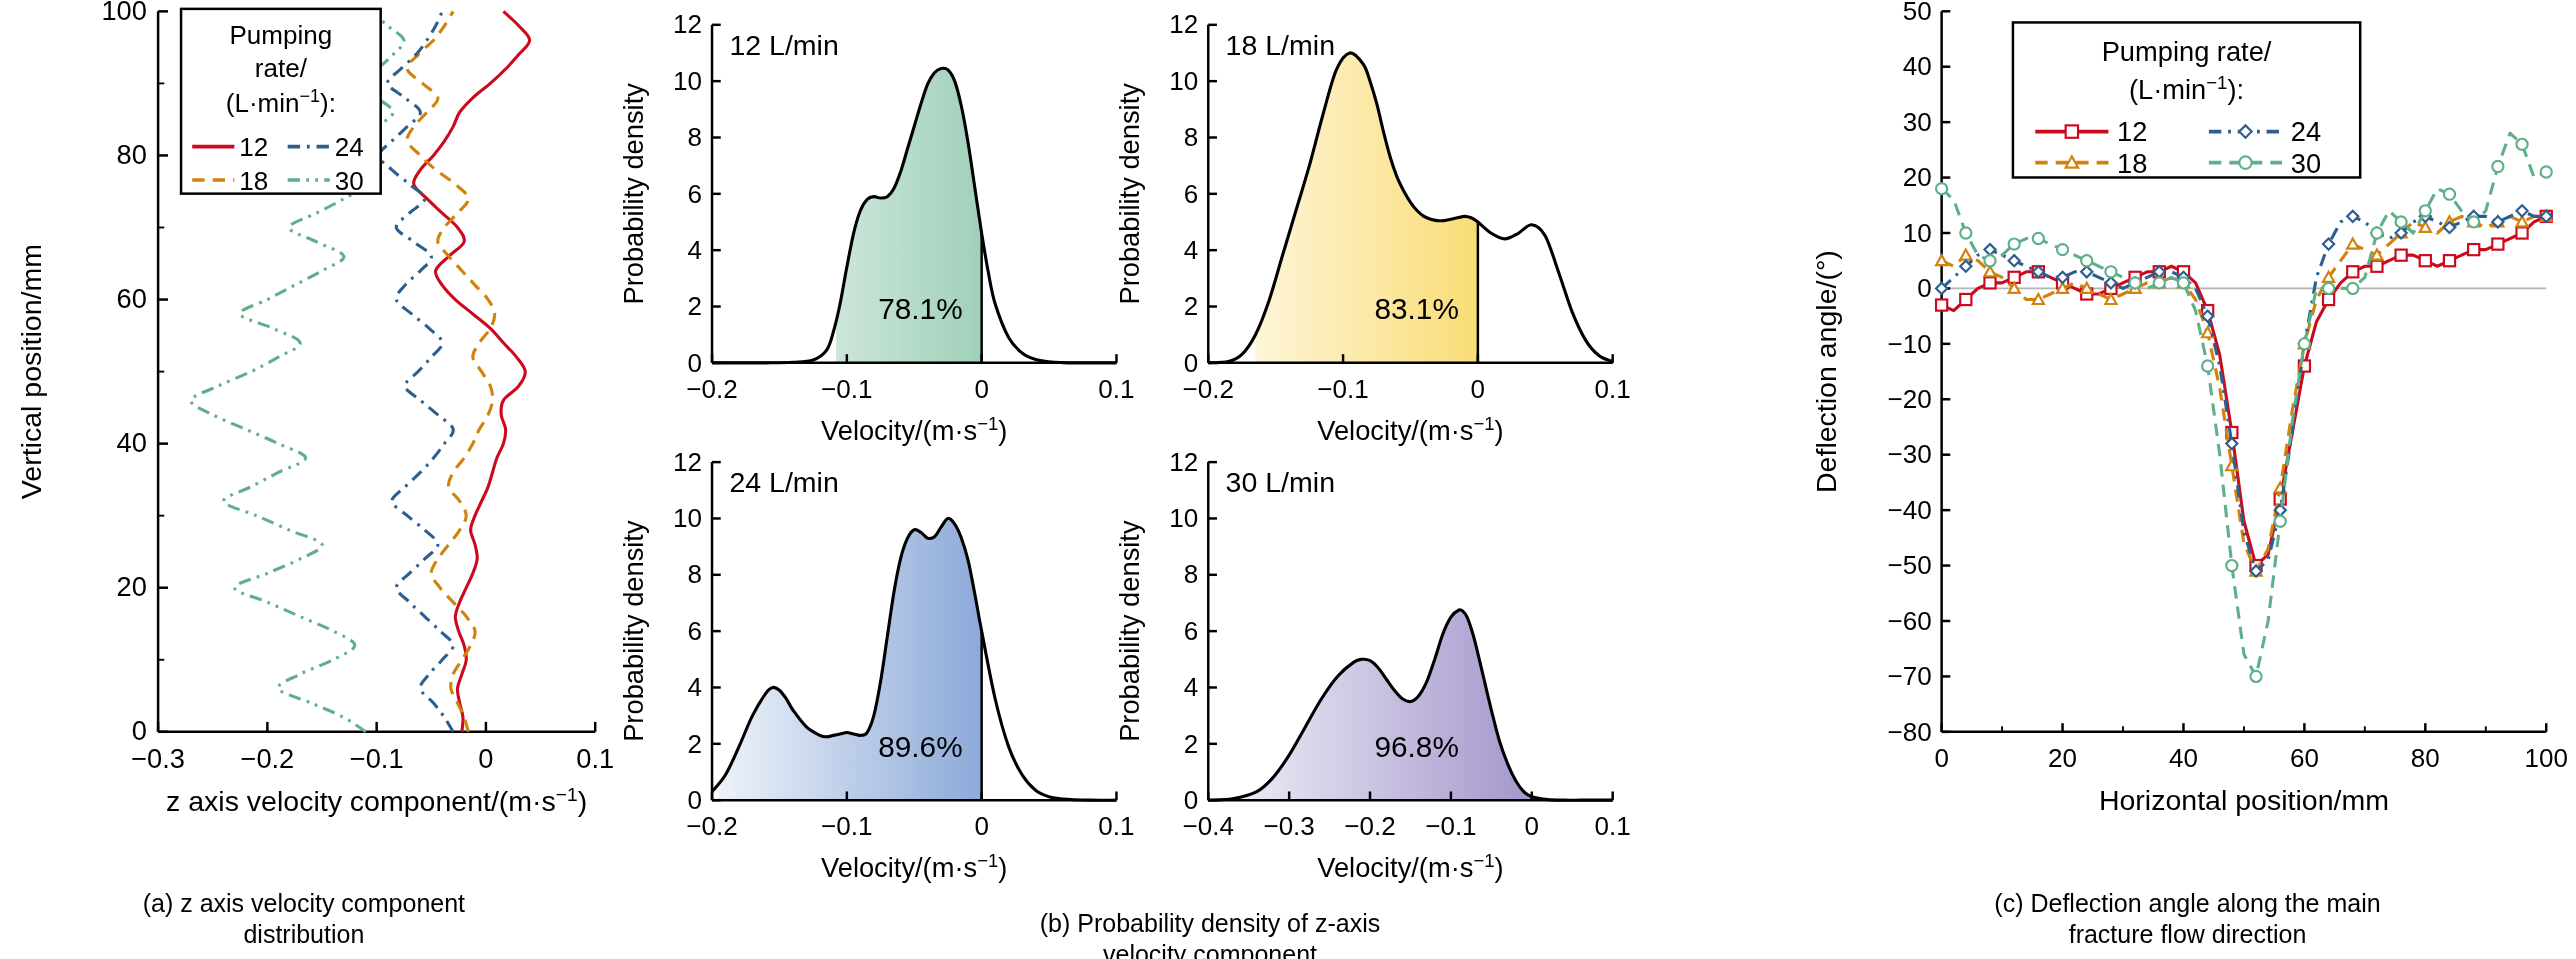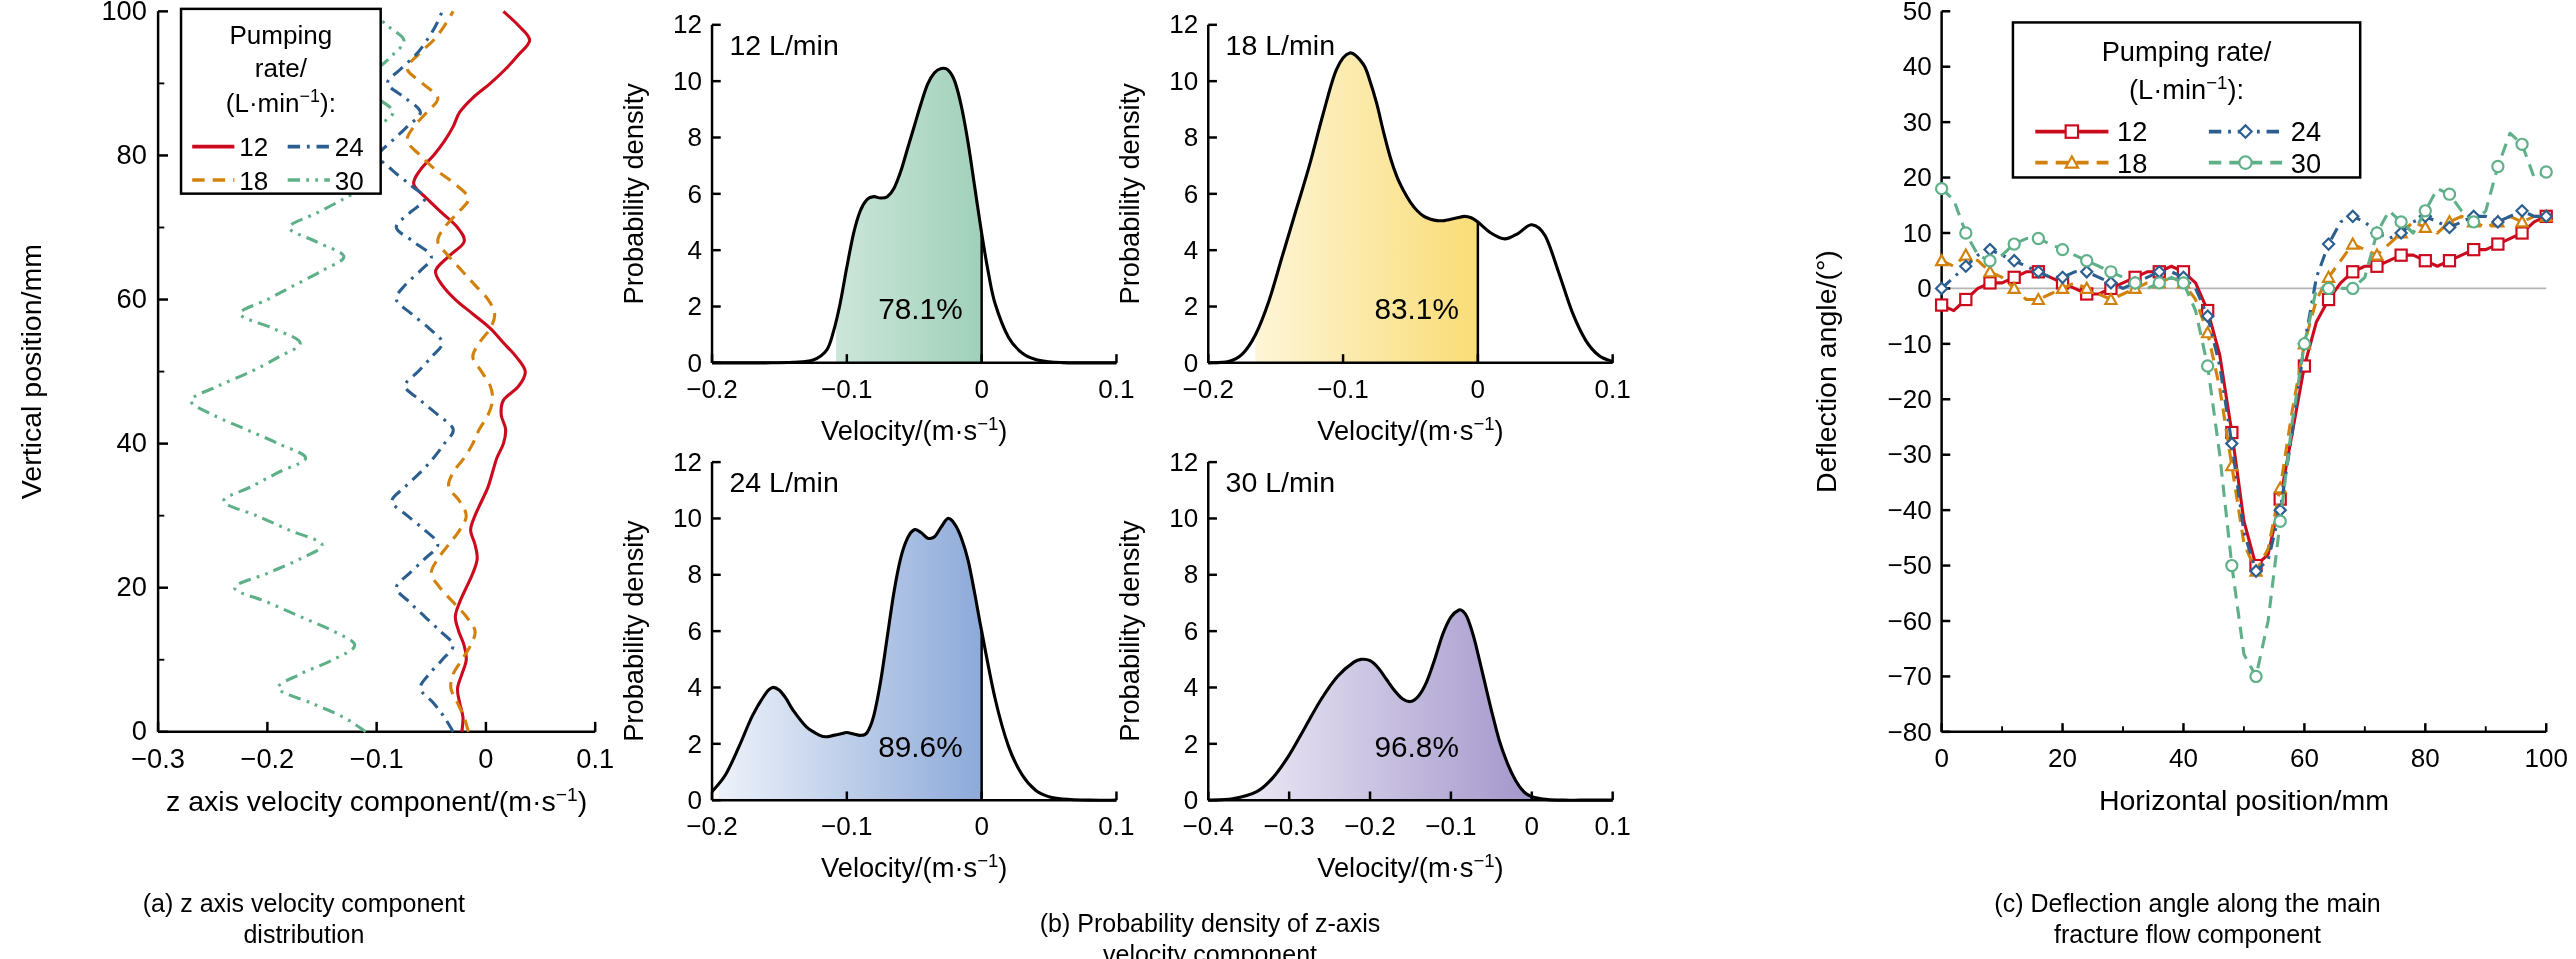--- a/index.html
+++ b/index.html
@@ -441,16 +441,16 @@
           <line x1="381" y1="262" x2="499" y2="262" stroke="#d2820c" stroke-width="6" stroke-dasharray="20,13"></line>
           <polygon points="440,252 450,270 430,270" fill="#fff" stroke="#d2820c" stroke-width="3.5"></polygon>
           <text x="513" y="278" font-size="44" text-anchor="start" dominant-baseline="auto">18</text>
           <line x1="661" y1="262" x2="779" y2="262" stroke="#5fb089" stroke-width="6" stroke-dasharray="20,13"></line>
           <circle cx="720" cy="262" r="10" fill="#fff" stroke="#5fb089" stroke-width="3.5"></circle>
           <text x="793" y="278" font-size="44" text-anchor="start" dominant-baseline="auto">30</text>
         </g>
       </svg>
   </div>
   <div class="caption" style="left:1805px;top:888px;width:765px;">(c) Deflection angle along the main
-fracture flow component</div>
+fracture flow direction</div>
 
 </div>
 
 
 </body></html>

